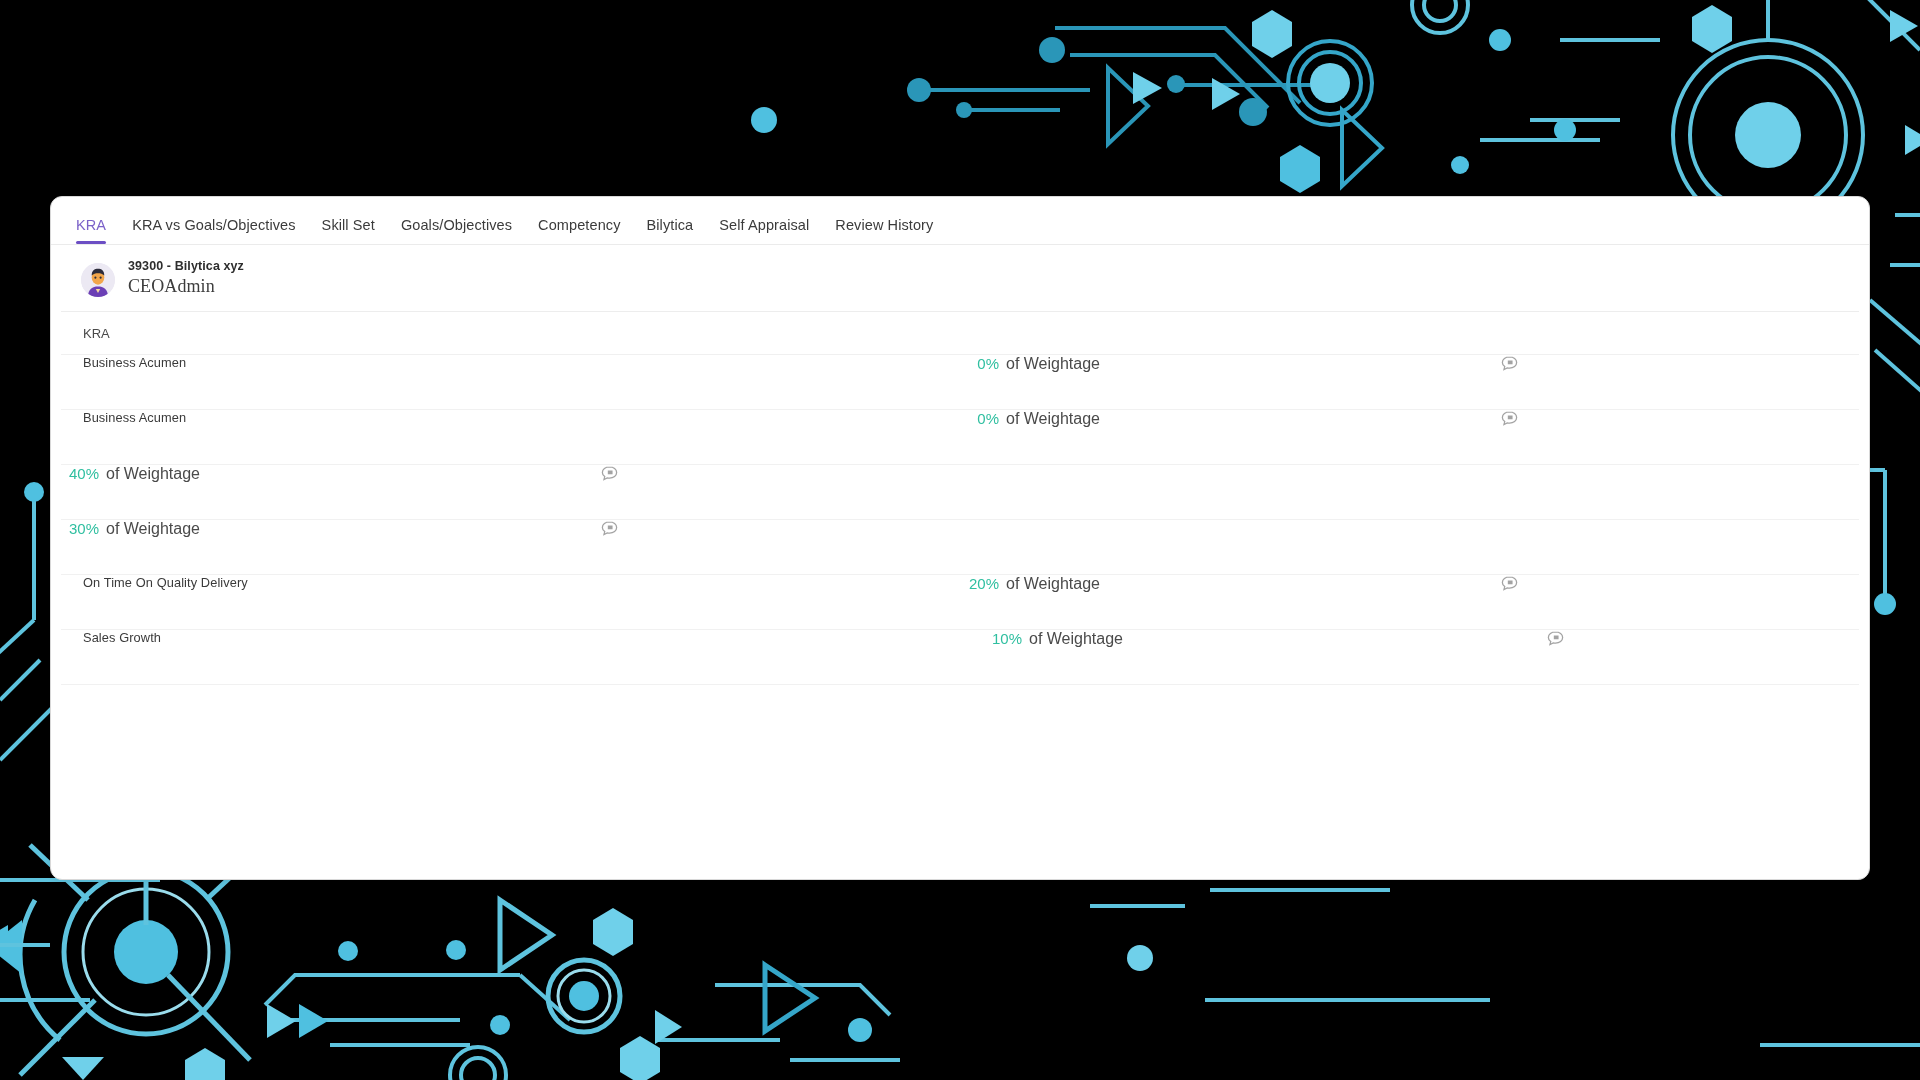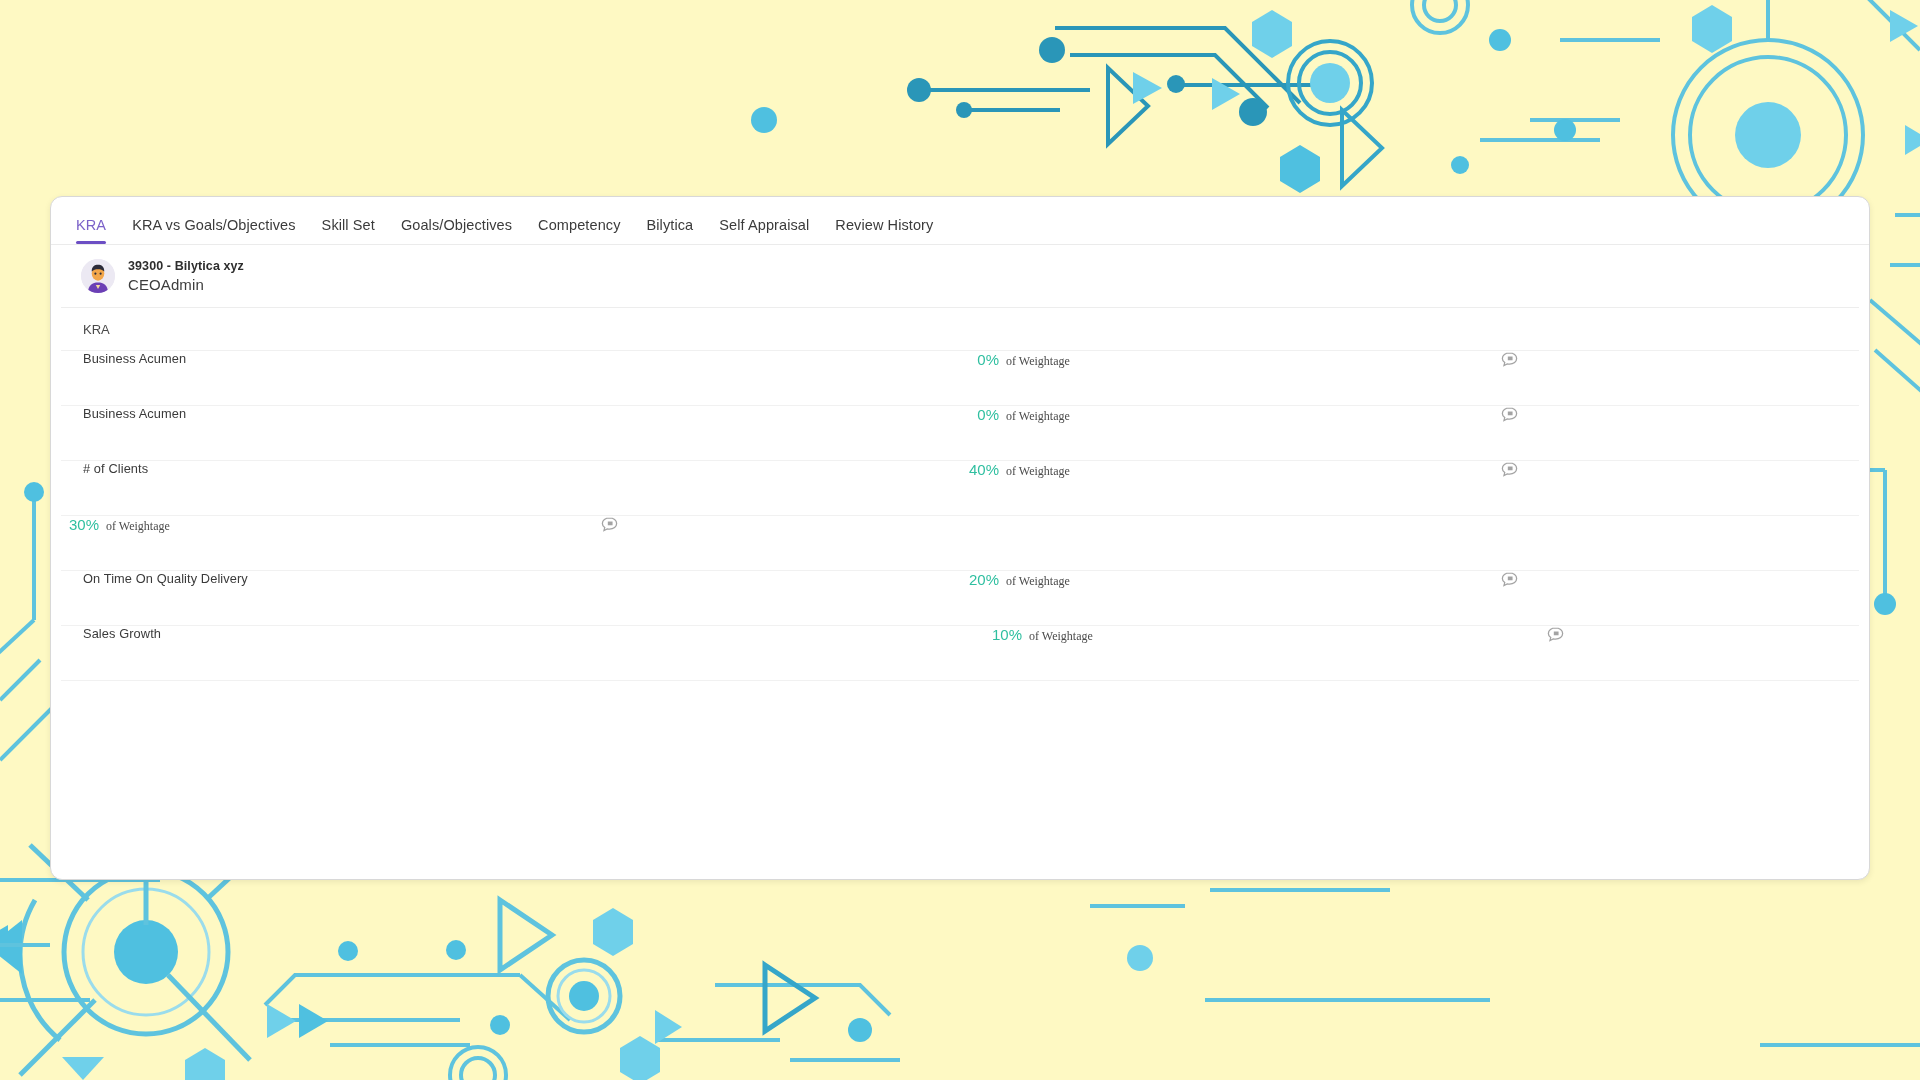--- a/index.html
+++ b/index.html
@@ -10,21 +10,21 @@
     height: 1080px;
     overflow: hidden;
     background: #ffffff;
     font-family: "Liberation Sans", sans-serif;
   }
 
   #app-root {
     position: relative;
     width: 1920px;
     height: 1080px;
-    background: #fef9c3;
+    background: #000000;
   }
 
   
   #bg-decoration {
     position: absolute;
     inset: 0;
     width: 1920px;
     height: 1080px;
     pointer-events: none;
     z-index: 0;
@@ -96,23 +96,24 @@
   }
   .avatar svg { display:block; }
   .employee-meta { display: flex; flex-direction: column; gap: 3px; }
   .employee-name {
     font-size: 12.5px;
     font-weight: bold;
     color: #2e2e2e;
     letter-spacing: 0.1px;
   }
   .employee-role {
-    font-size: 15px;
+    font-size: 18px;
     color: #3d3d3d;
     letter-spacing: 0.1px;
+    font-family: Liberation Serif, serif;
   }
 
   
   .kra-table {
     margin: 0 10px;
     border-top: 1px solid #ededed;
   }
   .kra-head-row {
     height: 42px;
     display: flex;
@@ -147,23 +148,22 @@
     gap: 7px;
     box-sizing: border-box;
   }
   .kra-pct {
     font-size: 15px;
     color: #2fbfa0;
     min-width: 38px;
     text-align: right;
   }
   .kra-weight-label {
-    font-size: 12px;
+    font-size: 16px;
     color: #4a4a4a;
-    font-family: Liberation Serif, serif;
   }
   .kra-comment {
     flex: 1;
     display: flex;
     justify-content: flex-start;
     padding-left: 220px;
   }
   .comment-icon {
     width: 17px;
     height: 17px;
@@ -386,21 +386,20 @@
         </div>
         <div class="kra-comment">
           <svg class="comment-icon" viewBox="0 0 20 20" xmlns="http://www.w3.org/2000/svg">
             <path d="M10 2.2 C5.2 2.2 1.6 5.1 1.6 8.7 C1.6 10.6 2.7 12.4 4.4 13.6 L3.5 17 L7.3 15.1 C8.2 15.3 9.1 15.4 10 15.4 C14.8 15.4 18.4 12.5 18.4 8.8 C18.4 5.1 14.8 2.2 10 2.2 Z" fill="none" stroke="#6b6b6b" stroke-width="1.5"></path>
             <rect x="8" y="6.5" width="5.6" height="4.4" fill="#6b6b6b"></rect>
           </svg>
         </div>
       </div>
 
       <div class="kra-row">
-        <div class="kra-title"># of Clients</div>
         <div class="kra-weight-wrap">
           <span class="kra-pct">40%</span>
           <span class="kra-weight-label">of Weightage</span>
         </div>
         <div class="kra-comment">
           <svg class="comment-icon" viewBox="0 0 20 20" xmlns="http://www.w3.org/2000/svg">
             <path d="M10 2.2 C5.2 2.2 1.6 5.1 1.6 8.7 C1.6 10.6 2.7 12.4 4.4 13.6 L3.5 17 L7.3 15.1 C8.2 15.3 9.1 15.4 10 15.4 C14.8 15.4 18.4 12.5 18.4 8.8 C18.4 5.1 14.8 2.2 10 2.2 Z" fill="none" stroke="#6b6b6b" stroke-width="1.5"></path>
             <rect x="8" y="6.5" width="5.6" height="4.4" fill="#6b6b6b"></rect>
           </svg>
         </div>

